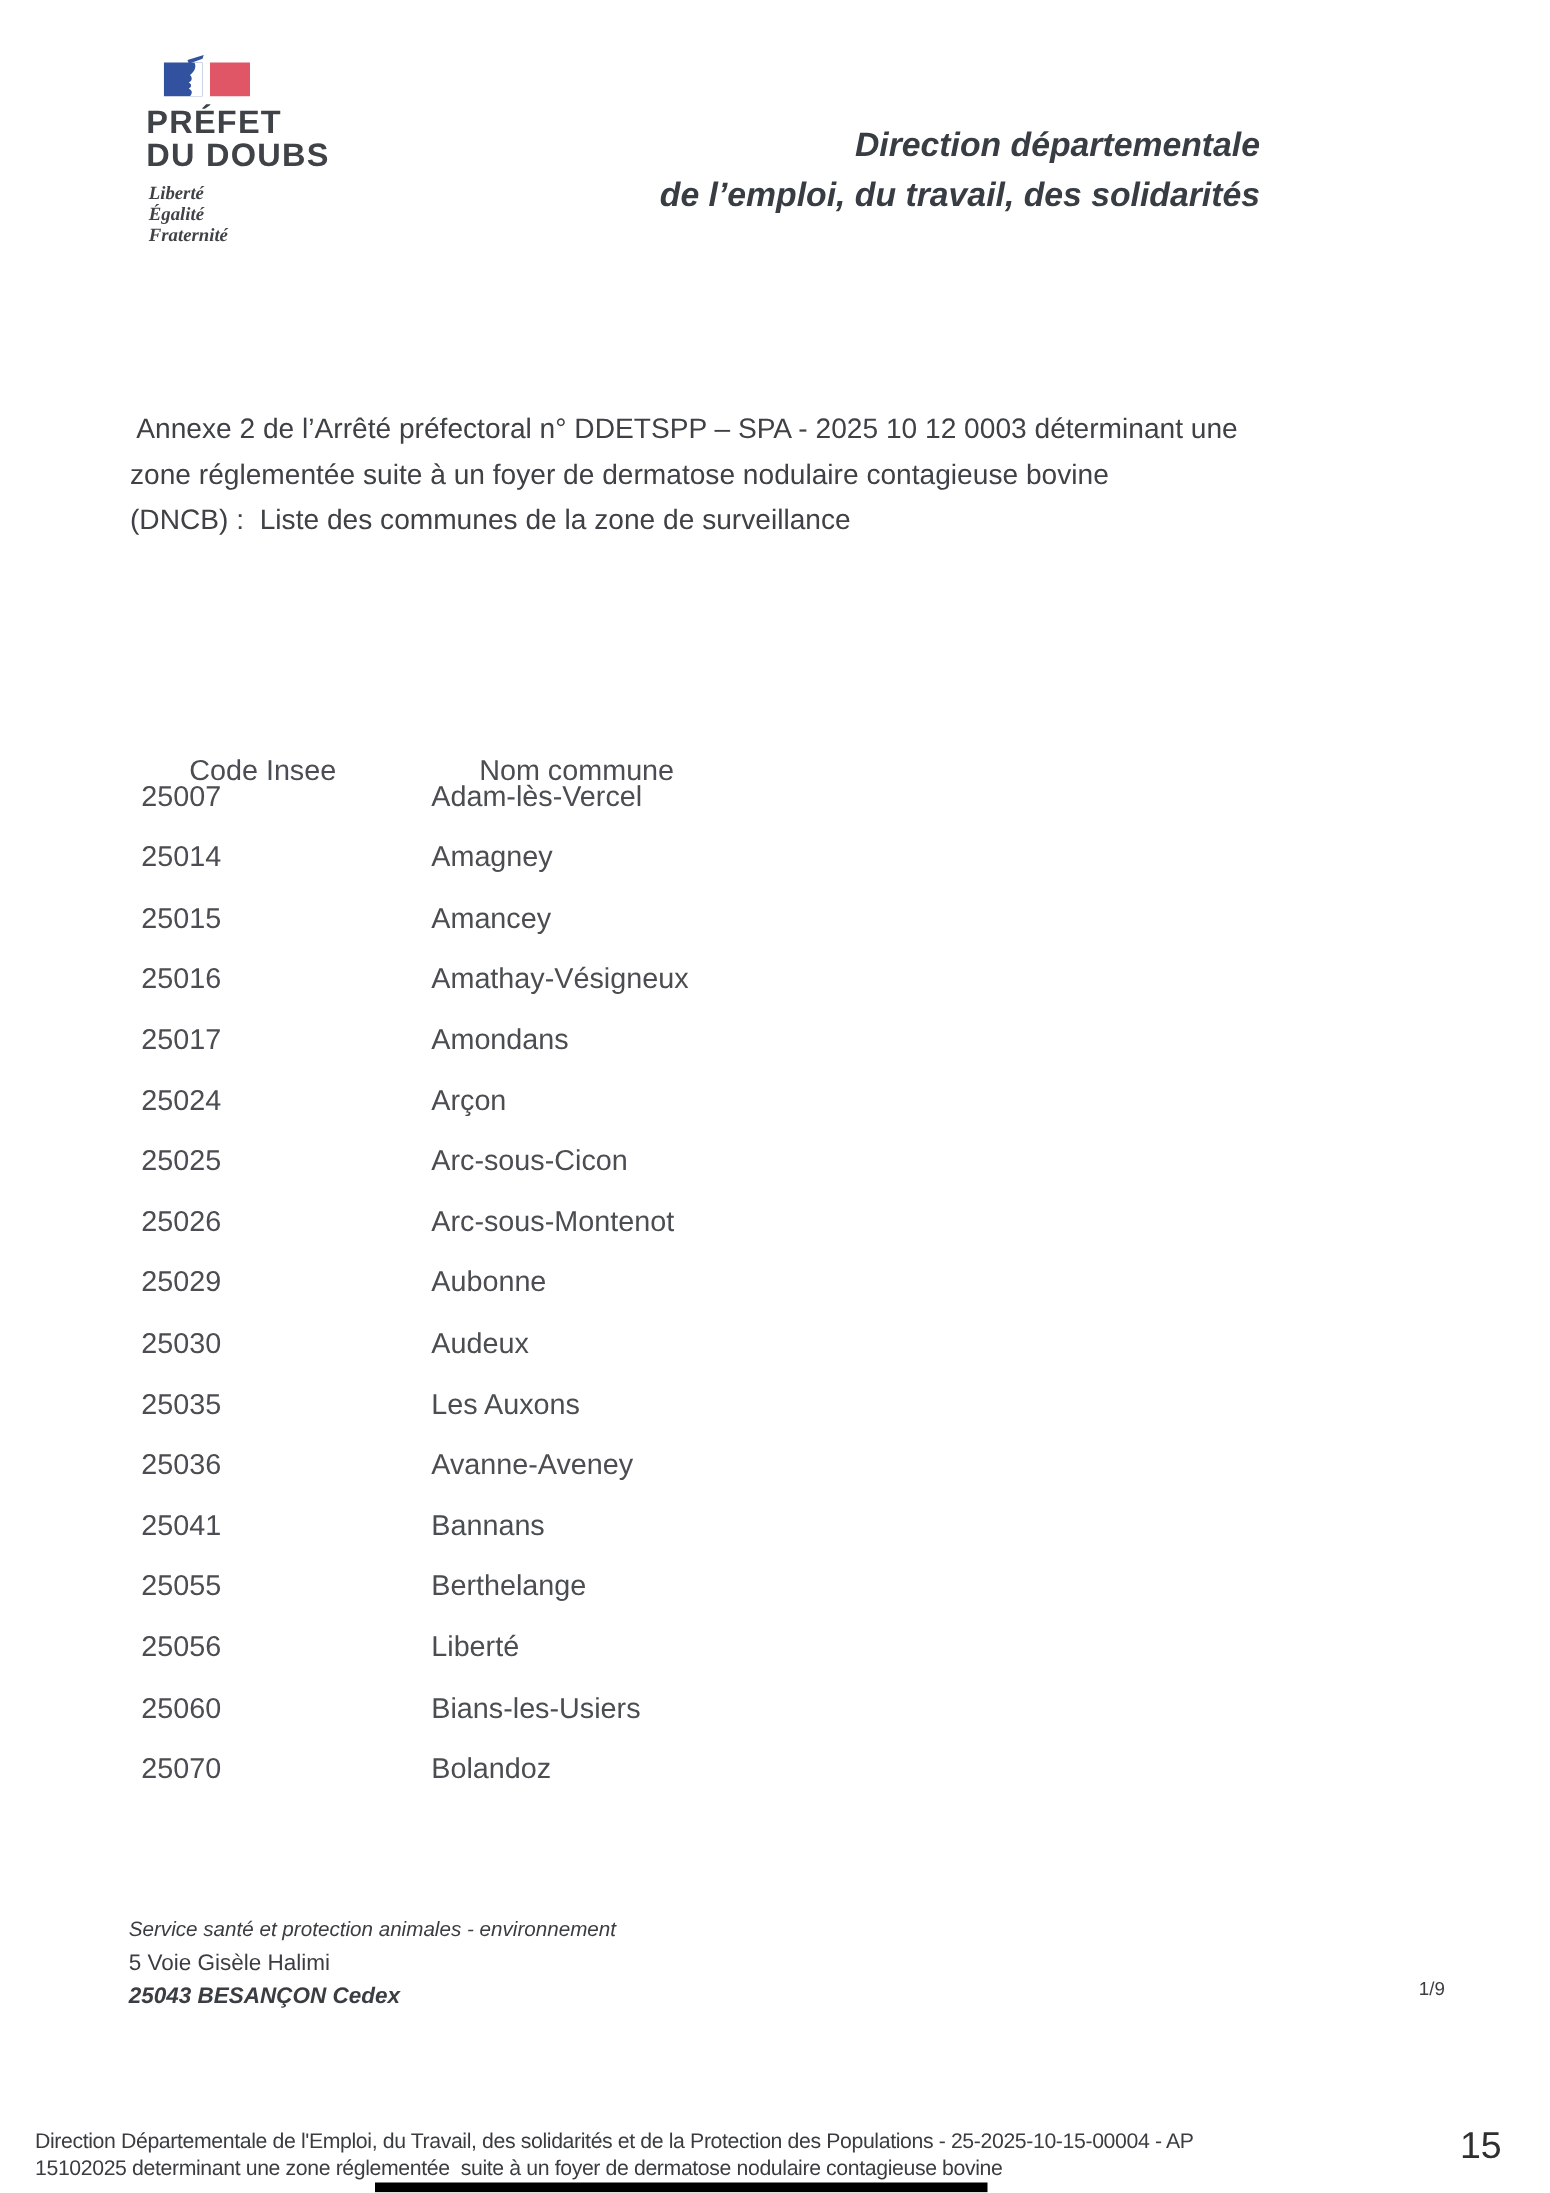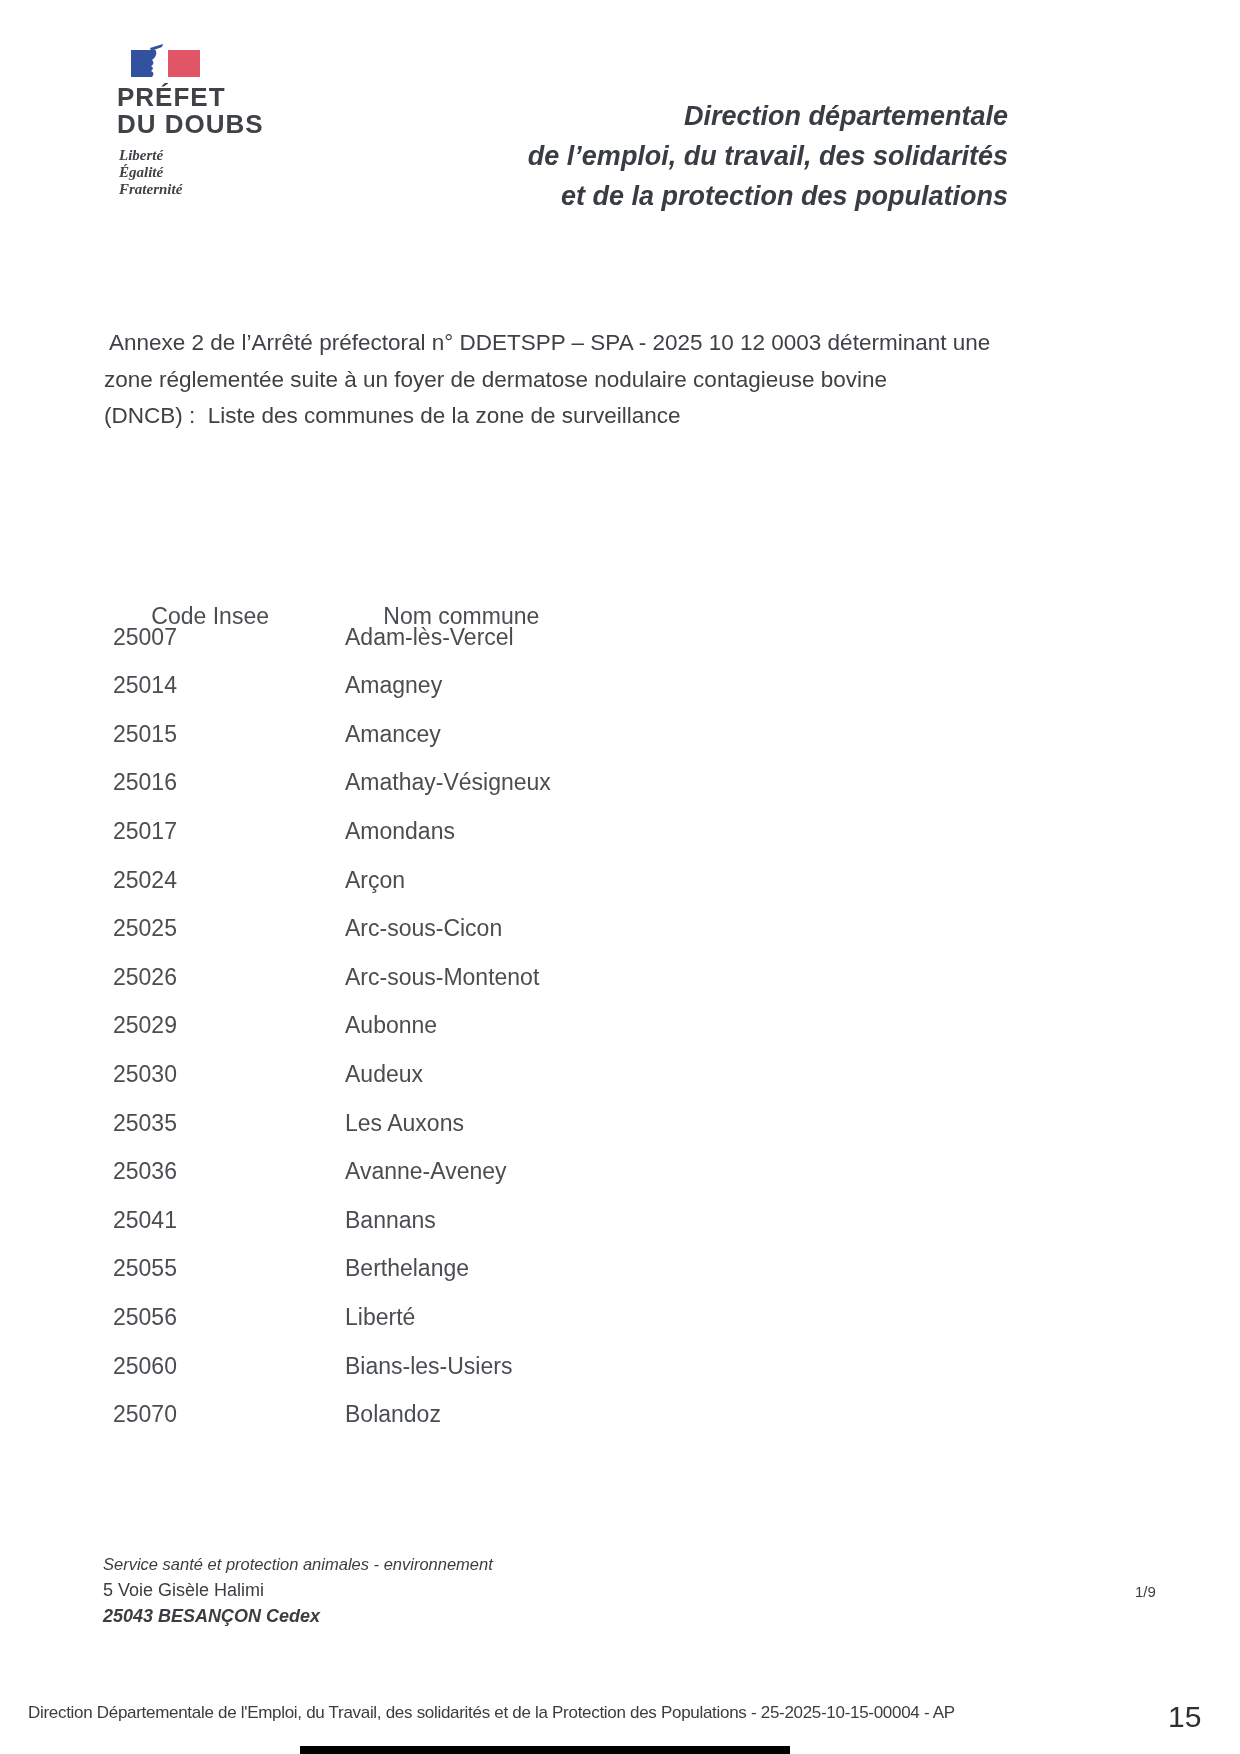--- a/index.html
+++ b/index.html
@@ -21,21 +21,21 @@
     font-weight:bold;font-style:italic;font-size:27px;line-height:40px;color:#383c43;}
   .direction div{white-space:pre;}
   
   .intro{position:absolute;left:104px;top:325px;font-size:22.5px;line-height:36.5px;color:#3e4145;}
   .intro div{white-space:pre;}
   
   .ctable{position:absolute;left:113px;top:574px;font-size:23px;color:#4a4d51;}
   .trow{height:48.6px;line-height:28px;white-space:pre;}
   .c-code{display:inline-block;width:232px;}
   
-  .footer-address{position:absolute;left:103px;top:1531px;color:#3a3d41;margin-top:20px;}
+  .footer-address{position:absolute;left:103px;top:1531px;color:#3a3d41;}
   .footer-address .svc{font-style:italic;font-size:16.5px;line-height:26px;white-space:pre;}
   .footer-address .adr1{font-size:18px;line-height:26px;white-space:pre;}
   .footer-address .adr2{font-style:italic;font-weight:600;font-size:18px;line-height:26px;white-space:pre;}
   .page-indicator{position:absolute;left:1135px;top:1583px;font-size:15px;color:#3a3d41;}
   
   .bottom-line1{position:absolute;left:28px;top:1703px;font-size:17px;letter-spacing:-0.3px;color:#3a3d40;white-space:pre;}
   .bottom-line2{position:absolute;left:28px;top:1725px;font-size:17px;letter-spacing:-0.3px;color:#3a3d40;white-space:pre;}
   .page-number{position:absolute;left:1168px;top:1700px;font-size:30px;font-weight:400;color:#2f2f2f;}
   .redaction-bar{position:absolute;left:300px;top:1746px;width:490px;height:8px;background:#000000;}
 </style>
@@ -58,21 +58,20 @@
     <div class="logo-motto">
       <div>Liberté</div>
       <div>Égalité</div>
       <div>Fraternité</div>
     </div>
   </div>
 
   <div class="direction">
     <div>Direction départementale</div>
     <div>de l’emploi, du travail, des solidarités</div>
-    <div>et de la protection des populations</div>
   </div>
 
   <div class="intro">
     <div> Annexe 2 de l’Arrêté préfectoral n° DDETSPP – SPA - 2025 10 12 0003 déterminant une</div>
     <div>zone réglementée suite à un foyer de dermatose nodulaire contagieuse bovine</div>
     <div>(DNCB) :  Liste des communes de la zone de surveillance</div>
   </div>
 
   <div class="ctable">
     <div class="trow">
@@ -100,16 +99,17 @@
   </div>
 
   <div class="footer-address">
     <div class="svc">Service santé et protection animales - environnement</div>
     <div class="adr1">5 Voie Gisèle Halimi</div>
     <div class="adr2">25043 BESANÇON Cedex</div>
   </div>
   <div class="page-indicator">1/9</div>
 
   <div class="bottom-line1">Direction Départementale de l'Emploi, du Travail, des solidarités et de la Protection des Populations - 25-2025-10-15-00004 - AP</div>
+  <div class="bottom-line2">15102025 determinant une zone réglementée  suite à un foyer de dermatose nodulaire contagieuse bovine</div>
   <div class="page-number">15</div>
   <div class="redaction-bar"></div>
 
 </div>
 
 </body></html>

